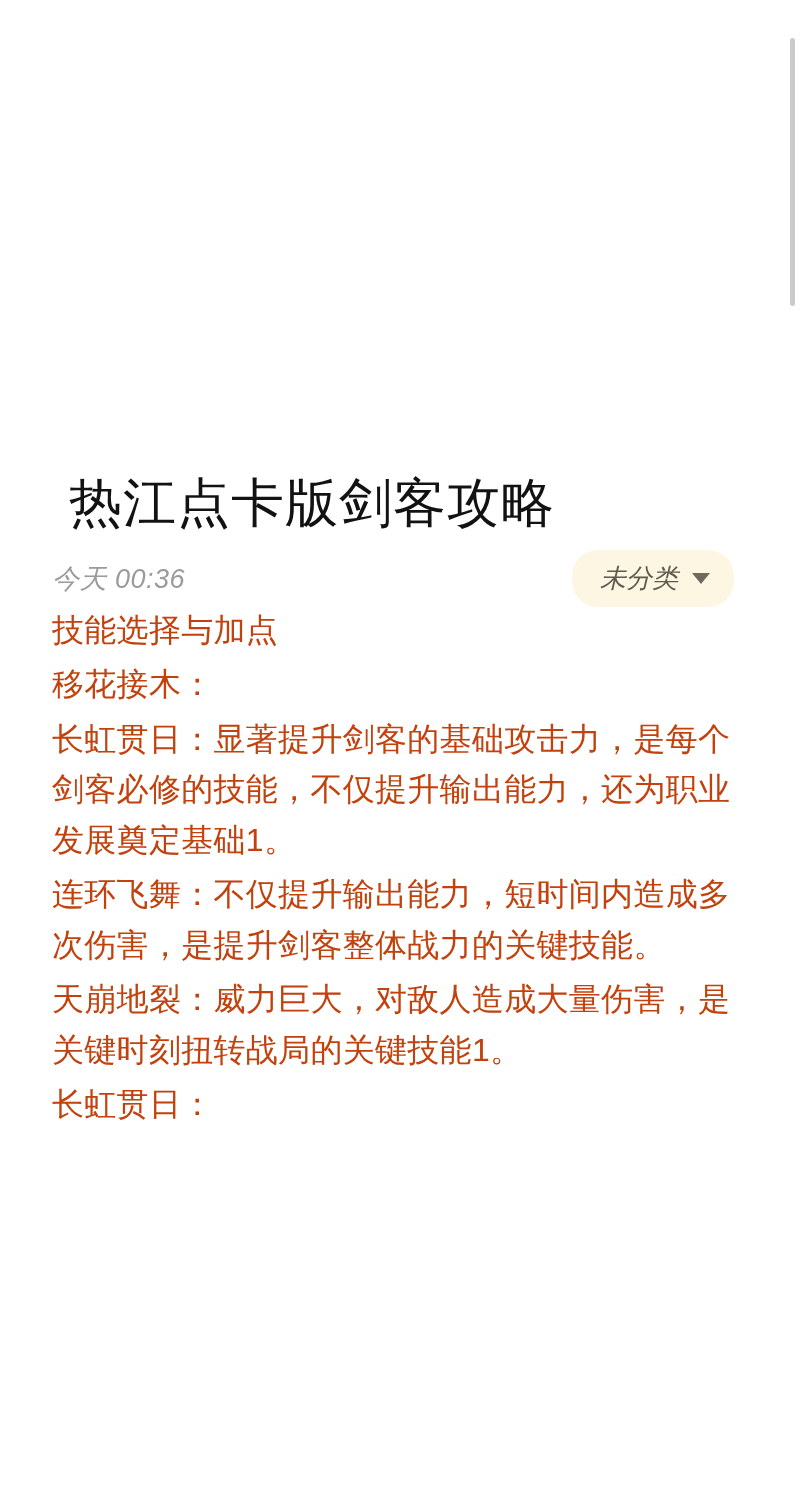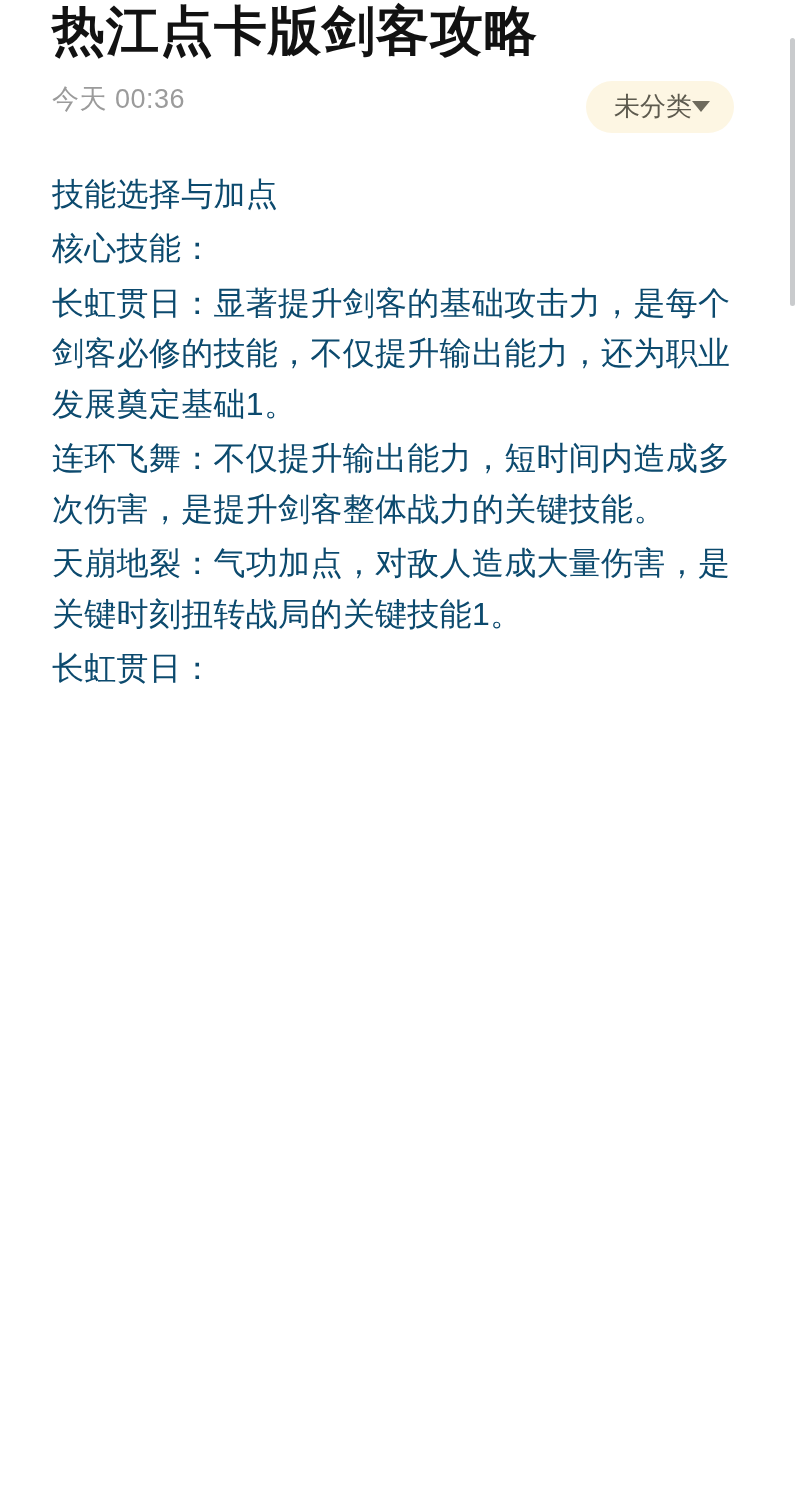--- a/index.html
+++ b/index.html
@@ -44,64 +44,67 @@
   .content {
     position: absolute;
     top: 0;
     left: 0;
     right: 14px;
     padding: 0 52px;
     box-sizing: border-box;
   }
 
   .title {
-    margin: 0;
+    margin: 17px;
+    padding-top: 455px;
     font-size: 53px;
     line-height: 1.18;
-    font-weight: 700;
+    font-weight: 400;
     letter-spacing: 1px;
     color: #121212;
   }
 
   .meta-row {
     margin-top: 18px;
     display: flex;
+    align-items: center;
     justify-content: space-between;
     height: 52px;
+    font-style: italic;
   }
   .timestamp {
     font-size: 27px;
     color: #9b9b9b;
     letter-spacing: 0.5px;
     white-space: nowrap;
   }
   .category-chip {
     display: inline-flex;
     align-items: center;
+    gap: 14px;
     background: #fdf6e3;
     border-radius: 26px;
     padding: 11px 24px 11px 28px;
     font-size: 26px;
     color: #5d5a4e;
     white-space: nowrap;
   }
   .chip-caret {
     width: 0;
     height: 0;
     border-left: 9px solid transparent;
     border-right: 9px solid transparent;
     border-top: 11px solid #6e6a5c;
     display: inline-block;
   }
 
   .body-text {
-    margin-top: 36px;
     font-size: 32px;
     line-height: 1.58;
-    color: #0c4a6e;
+    color: #c2410c;
     font-weight: 500;
     letter-spacing: 0.3px;
   }
   .body-text p {
     margin: 0 0 4px 0;
   }
   .para-wrap {
     position: relative;
   }
 
@@ -130,24 +133,24 @@
       <div class="timestamp">今天 00:36</div>
       <div class="category-chip">
         <span>未分类</span>
         <span class="chip-caret"></span>
       </div>
     </div>
 
     <div class="body-text">
       <div class="para-wrap">
         <p>技能选择与加点</p>
-        <p>核心技能：</p>
+        <p>移花接木：</p>
         <p>长虹贯日：显著提升剑客的基础攻击力，是每个剑客必修的技能，不仅提升输出能力，还为职业发展奠定基础1。</p>
         <p>连环飞舞：不仅提升输出能力，短时间内造成多次伤害，是提升剑客整体战力的关键技能。</p>
-        <p>天崩地裂：气功加点，对敌人造成大量伤害，是关键时刻扭转战局的关键技能1。</p>
+        <p>天崩地裂：威力巨大，对敌人造成大量伤害，是关键时刻扭转战局的关键技能1。</p>
         <p>长虹贯日：</p>
       </div>
     </div>
 
   </div>
 
 
   <div class="scrollbar-track">
     <div class="scrollbar-thumb"></div>
   </div>

